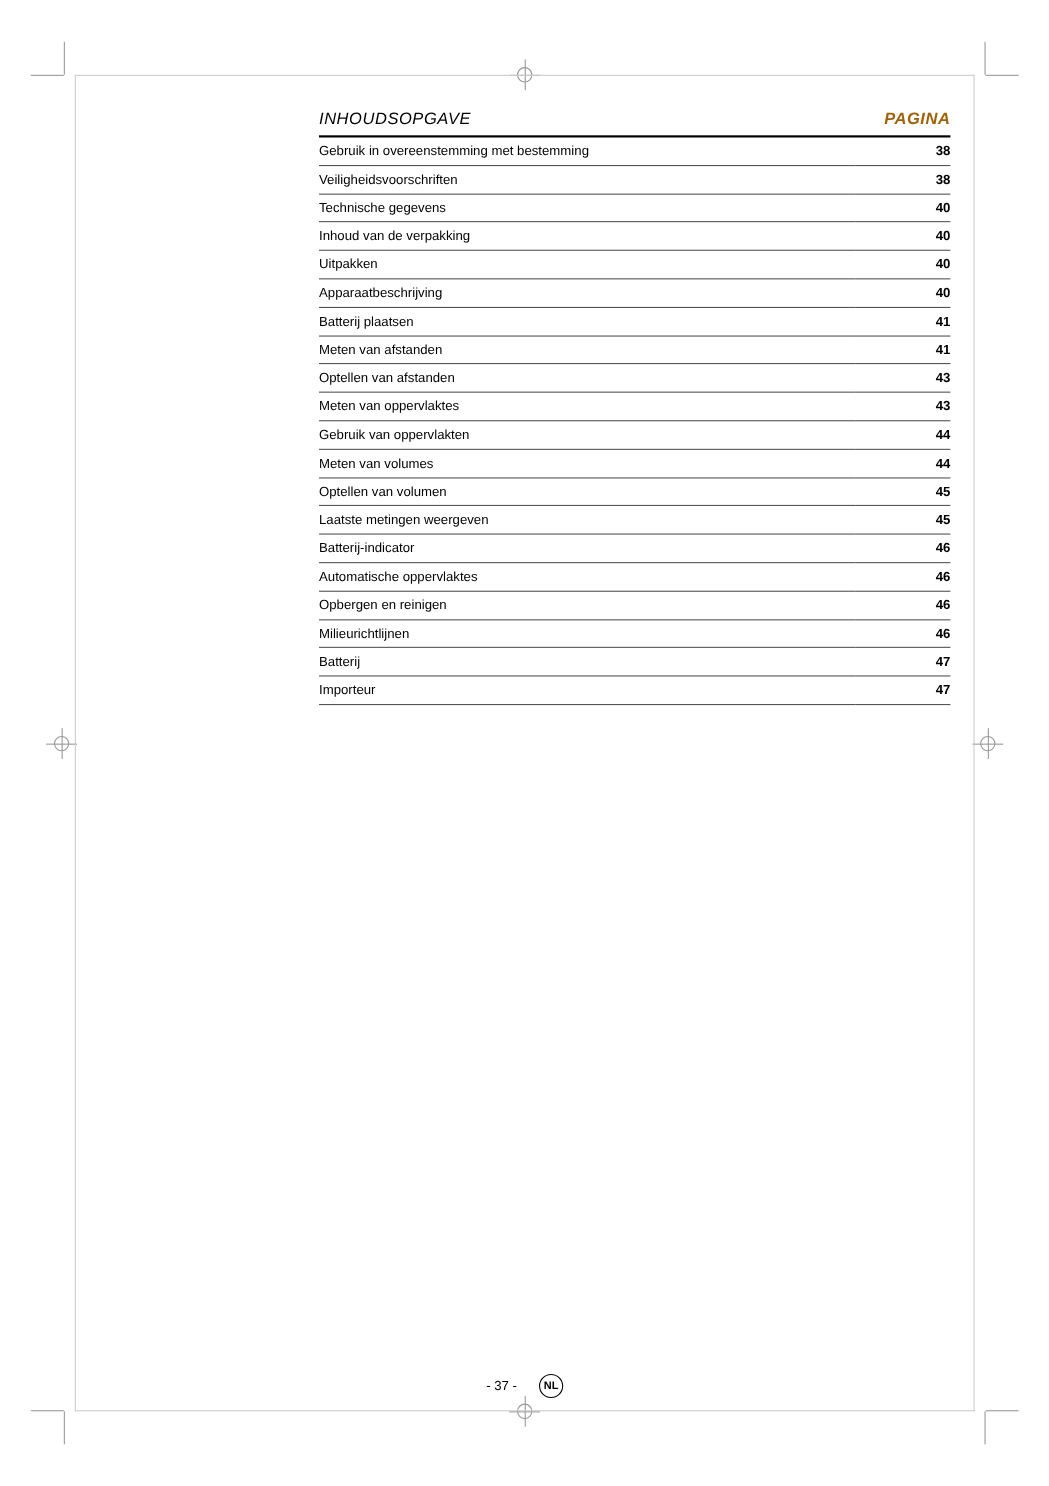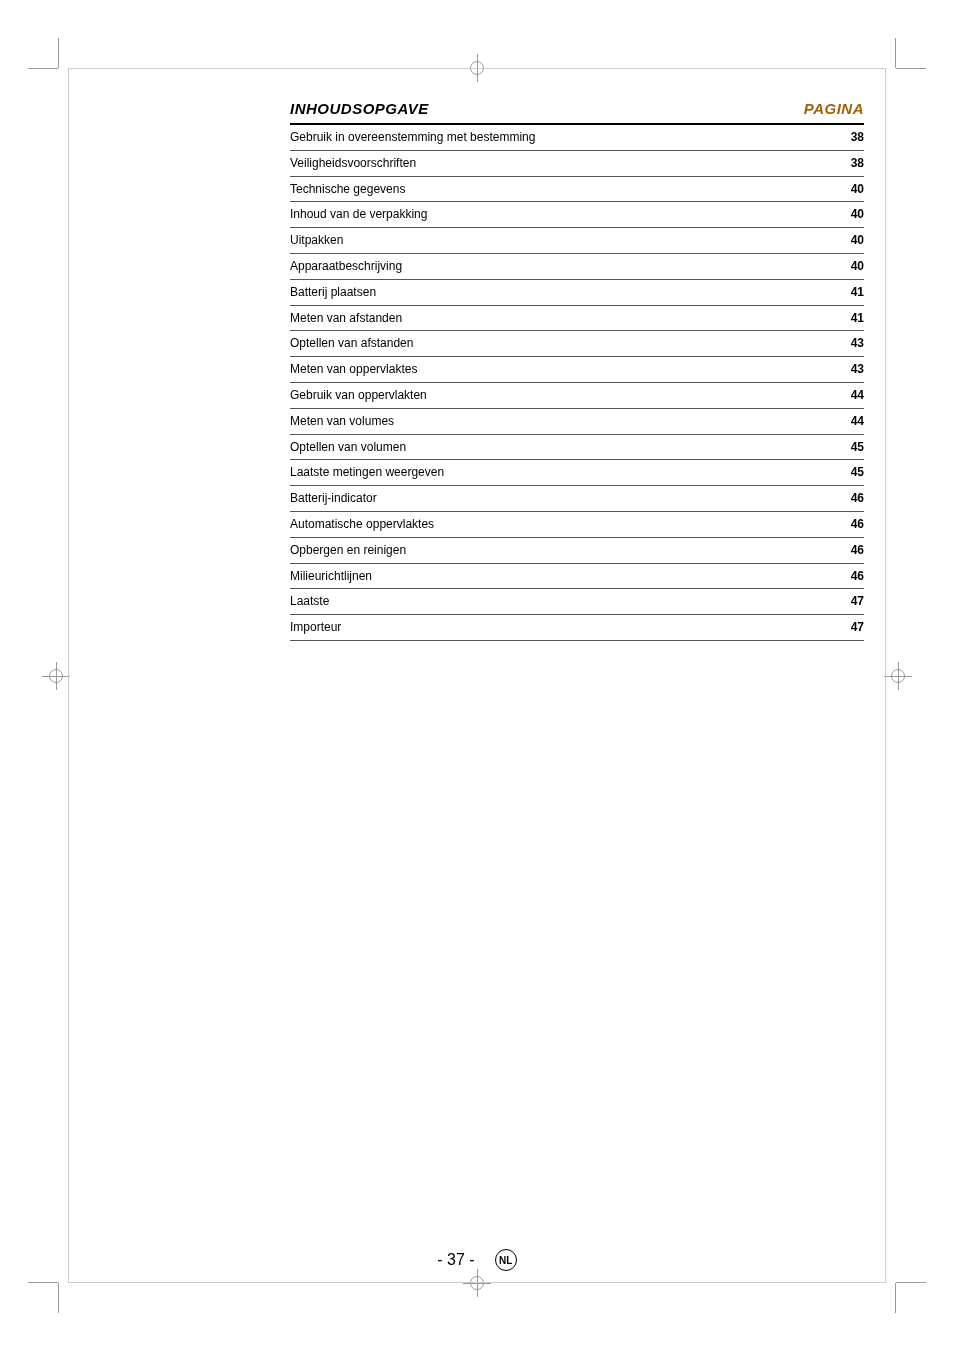--- a/index.html
+++ b/index.html
@@ -105,21 +105,21 @@
     .toc-header {
       display: flex;
       justify-content: space-between;
       align-items: baseline;
       margin-bottom: 6px;
       padding-bottom: 0px;
     }
 
     .toc-title {
       font-size: 15px;
-      font-weight: 700;
+      font-weight: 400;
       letter-spacing: 0.5px;
       color: #000;
       font-style: italic;
     }
 
     .toc-pagina {
       font-size: 15px;
       font-weight: 900;
       letter-spacing: 0.5px;
       color: #a16207;
@@ -171,21 +171,21 @@
       bottom: 80px;
       left: 0;
       right: 0;
       display: flex;
       justify-content: center;
       align-items: center;
       gap: 20px;
     }
 
     .footer-page {
-      font-size: 16px;
+      font-size: 12px;
       color: #000;
     }
 
     .footer-lang {
       width: 22px;
       height: 22px;
       border: 1.5px solid #000;
       border-radius: 50%;
       display: flex;
       align-items: center;
@@ -303,21 +303,21 @@
           </tr>
           <tr>
             <td>Opbergen en reinigen</td>
             <td>46</td>
           </tr>
           <tr>
             <td>Milieurichtlijnen</td>
             <td>46</td>
           </tr>
           <tr>
-            <td>Laatste</td>
+            <td>Batterij</td>
             <td>47</td>
           </tr>
           <tr>
             <td>Importeur</td>
             <td>47</td>
           </tr>
         </tbody>
     </table>
 
   </div>

